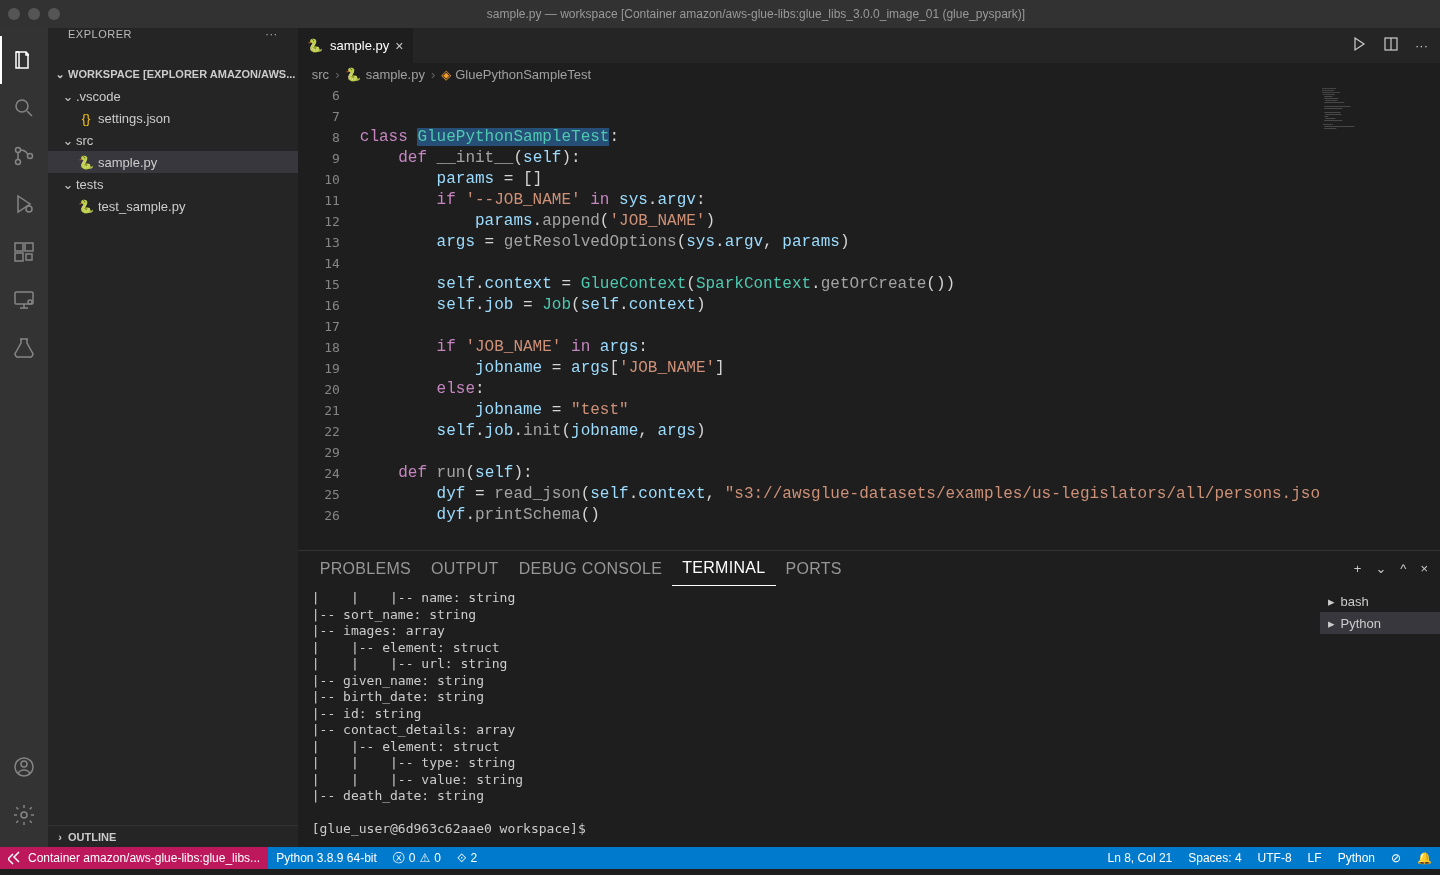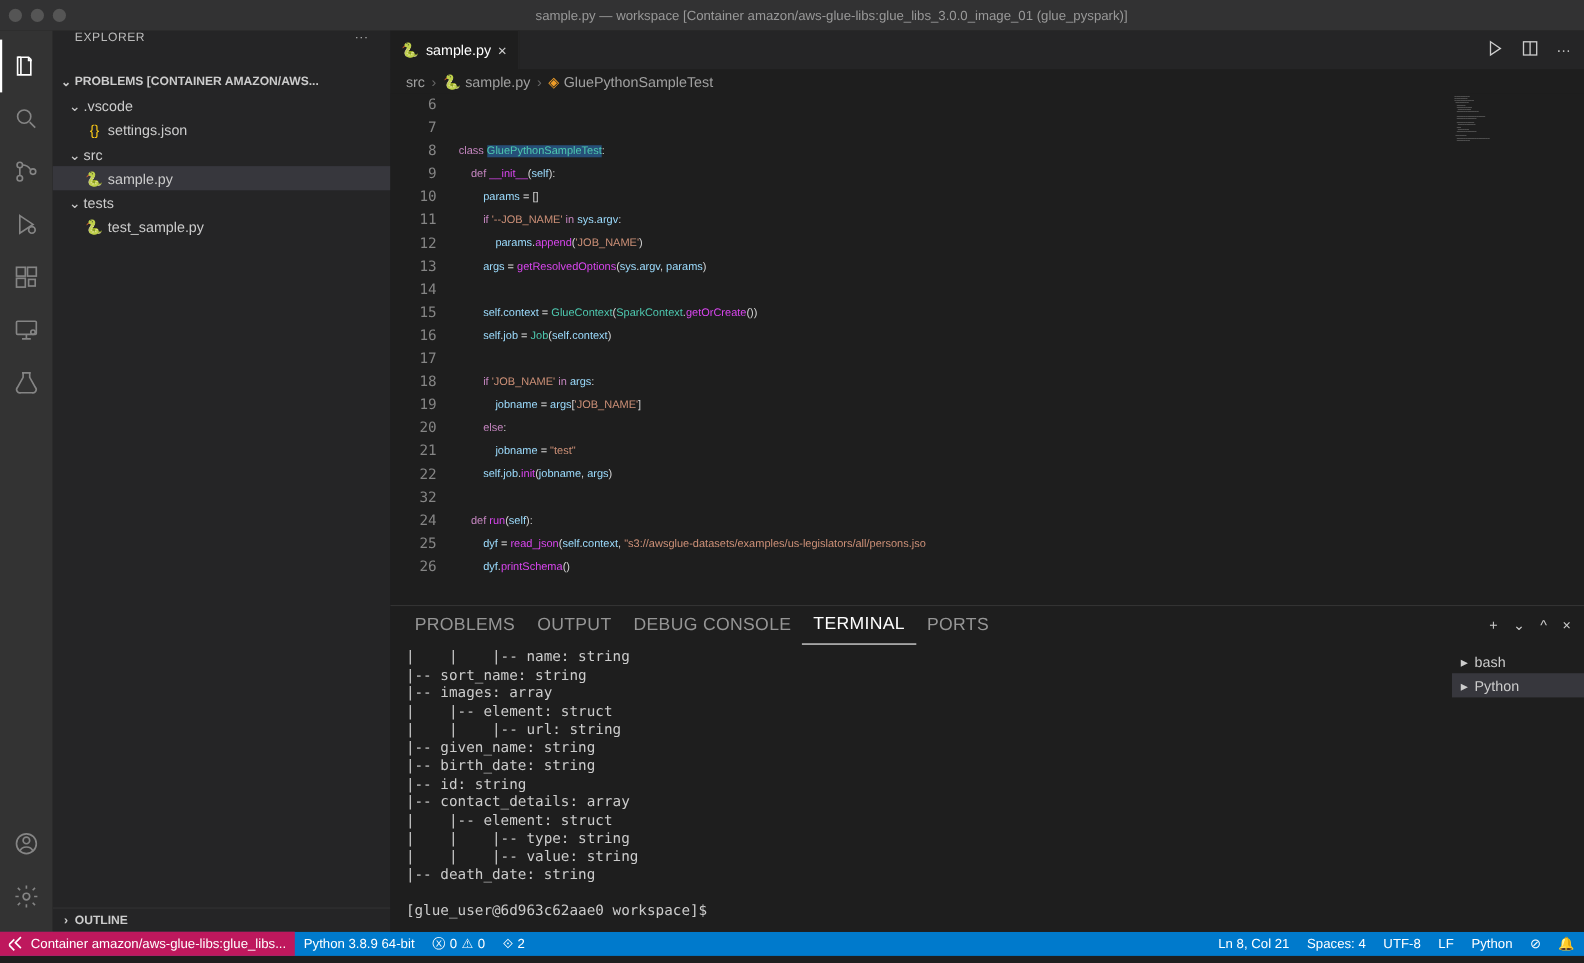--- a/index.html
+++ b/index.html
@@ -40,26 +40,26 @@
     .tab-close { color: #cccccc; cursor: pointer; font-size: 14px; }
     .tabs-actions { margin-left: auto; display: flex; align-items: center; gap: 16px; padding-right: 12px; color: #cccccc; }
     
     .breadcrumbs { height: 22px; display: flex; align-items: center; padding: 0 14px; font-size: 13px; color: #a0a0a0; gap: 2px; }
     .breadcrumb-item { display: flex; align-items: center; gap: 4px; cursor: pointer; }
     .breadcrumb-sep { color: #666; margin: 0 4px; }
     .symbol-icon { color: #ee9d28; }
     
     .editor-content { flex: 1; display: flex; overflow: hidden; position: relative; }
     .gutter { width: 62px; background: #1e1e1e; text-align: right; padding-right: 20px; color: #858585; font-family: "Menlo", "Monaco", monospace; font-size: 13px; line-height: 21px; padding-top: 0; }
-    .code { flex: 1; font-family: Liberation Sans, sans-serif; font-size: 10px; line-height: 21px; white-space: pre; color: #d4d4d4; overflow: hidden; }
+    .code { flex: 1; font-family: Liberation Mono, monospace; font-size: 16px; line-height: 21px; white-space: pre; color: #d4d4d4; overflow: hidden; }
     .minimap { width: 120px; background: #1e1e1e; position: relative; }
     .minimap-code { position: absolute; top: 2px; left: 2px; right: 2px; font-size: 2px; line-height: 2px; color: #666; white-space: pre; overflow: hidden; }
     
     .kw { color: #c586c0; }
-    .fn { color: #d946ef; }
+    .fn { color: #a3a3a3; }
     .cls { color: #4ec9b0; }
     .str { color: #ce9178; }
     .var { color: #9cdcfe; }
     .self { color: #9cdcfe; }
     .op { color: #d4d4d4; }
     .hl { background: #264f78; }
     
     .panel { height: 297px; background: #1e1e1e; border-top: 1px solid #333; display: flex; flex-direction: column; }
     .panel-tabs { height: 35px; display: flex; align-items: center; padding: 0 12px; }
     .panel-tab { padding: 0 10px; height: 35px; display: flex; align-items: center; font-size: 16px; color: #969696; letter-spacing: 0.3px; cursor: pointer; }
@@ -157,21 +157,21 @@
     </div>
   </div>
 
   <div class="sidebar">
     <div class="sidebar-header">
       <span class="sidebar-header-label">EXPLORER</span>
       <span class="sidebar-actions">···</span>
     </div>
     <div class="workspace-header">
       <span class="chevron">⌄</span>
-      <span>PROBLEMS [CONTAINER AMAZON/AWS...</span>
+      <span>WORKSPACE [EXPLORER AMAZON/AWS...</span>
     </div>
     <div class="tree">
       <div class="tree-item tree-indent-1">
         <span class="chevron">⌄</span>
         <span>.vscode</span>
       </div>
       <div class="tree-item tree-indent-2">
         <span class="tree-icon file-icon-json">{}</span>
         <span>settings.json</span>
       </div>
@@ -245,21 +245,21 @@
           <div>13</div>
           <div>14</div>
           <div>15</div>
           <div>16</div>
           <div>17</div>
           <div>18</div>
           <div>19</div>
           <div>20</div>
           <div>21</div>
           <div>22</div>
-          <div>32</div>
+          <div>29</div>
           <div>24</div>
           <div>25</div>
           <div>26</div>
         </div>
       <div class="code" id="code"><div>&nbsp;</div><div>&nbsp;</div><div><span class="kw">class</span> <span class="cls hl">GluePythonSampleTest</span>:</div><div>    <span class="kw">def</span> <span class="fn">__init__</span>(<span class="self">self</span>):</div><div>        <span class="var">params</span> <span class="op">=</span> []</div><div>        <span class="kw">if</span> <span class="str">'--JOB_NAME'</span> <span class="kw">in</span> <span class="var">sys</span>.<span class="var">argv</span>:</div><div>            <span class="var">params</span>.<span class="fn">append</span>(<span class="str">'JOB_NAME'</span>)</div><div>        <span class="var">args</span> <span class="op">=</span> <span class="fn">getResolvedOptions</span>(<span class="var">sys</span>.<span class="var">argv</span>, <span class="var">params</span>)</div><div>&nbsp;</div><div>        <span class="self">self</span>.<span class="var">context</span> <span class="op">=</span> <span class="cls">GlueContext</span>(<span class="cls">SparkContext</span>.<span class="fn">getOrCreate</span>())</div><div>        <span class="self">self</span>.<span class="var">job</span> <span class="op">=</span> <span class="cls">Job</span>(<span class="self">self</span>.<span class="var">context</span>)</div><div>&nbsp;</div><div>        <span class="kw">if</span> <span class="str">'JOB_NAME'</span> <span class="kw">in</span> <span class="var">args</span>:</div><div>            <span class="var">jobname</span> <span class="op">=</span> <span class="var">args</span>[<span class="str">'JOB_NAME'</span>]</div><div>        <span class="kw">else</span>:</div><div>            <span class="var">jobname</span> <span class="op">=</span> <span class="str">"test"</span></div><div>        <span class="self">self</span>.<span class="var">job</span>.<span class="fn">init</span>(<span class="var">jobname</span>, <span class="var">args</span>)</div><div>&nbsp;</div><div>    <span class="kw">def</span> <span class="fn">run</span>(<span class="self">self</span>):</div><div>        <span class="var">dyf</span> <span class="op">=</span> <span class="fn">read_json</span>(<span class="self">self</span>.<span class="var">context</span>, <span class="str">"s3://awsglue-datasets/examples/us-legislators/all/persons.jso</span></div><div>        <span class="var">dyf</span>.<span class="fn">printSchema</span>()</div></div>
       <div class="minimap">
         <div class="minimap-code">▬▬▬▬▬▬▬<br>▬▬▬▬▬▬<br>▬▬▬▬▬▬▬▬▬<br>&nbsp;&nbsp;▬▬▬▬▬▬<br>&nbsp;&nbsp;&nbsp;&nbsp;▬▬▬▬<br>&nbsp;&nbsp;&nbsp;&nbsp;▬▬▬▬▬▬▬<br>&nbsp;&nbsp;&nbsp;&nbsp;&nbsp;&nbsp;▬▬▬▬▬▬<br>&nbsp;&nbsp;&nbsp;&nbsp;▬▬▬▬▬▬▬▬▬▬<br><br>&nbsp;&nbsp;&nbsp;&nbsp;▬▬▬▬▬▬▬▬▬▬▬▬▬<br>&nbsp;&nbsp;&nbsp;&nbsp;▬▬▬▬▬▬▬▬▬<br><br>&nbsp;&nbsp;&nbsp;&nbsp;▬▬▬▬▬▬▬▬<br>&nbsp;&nbsp;&nbsp;&nbsp;&nbsp;&nbsp;▬▬▬▬▬▬▬▬<br>&nbsp;&nbsp;&nbsp;&nbsp;▬▬<br>&nbsp;&nbsp;&nbsp;&nbsp;&nbsp;&nbsp;▬▬▬▬▬<br>&nbsp;&nbsp;&nbsp;&nbsp;▬▬▬▬▬▬▬▬▬<br><br>&nbsp;&nbsp;▬▬▬▬▬<br>&nbsp;&nbsp;&nbsp;&nbsp;▬▬▬▬▬▬▬▬▬▬▬▬▬▬▬<br>&nbsp;&nbsp;&nbsp;&nbsp;▬▬▬▬▬▬</div>
       </div>
     </div>
 

